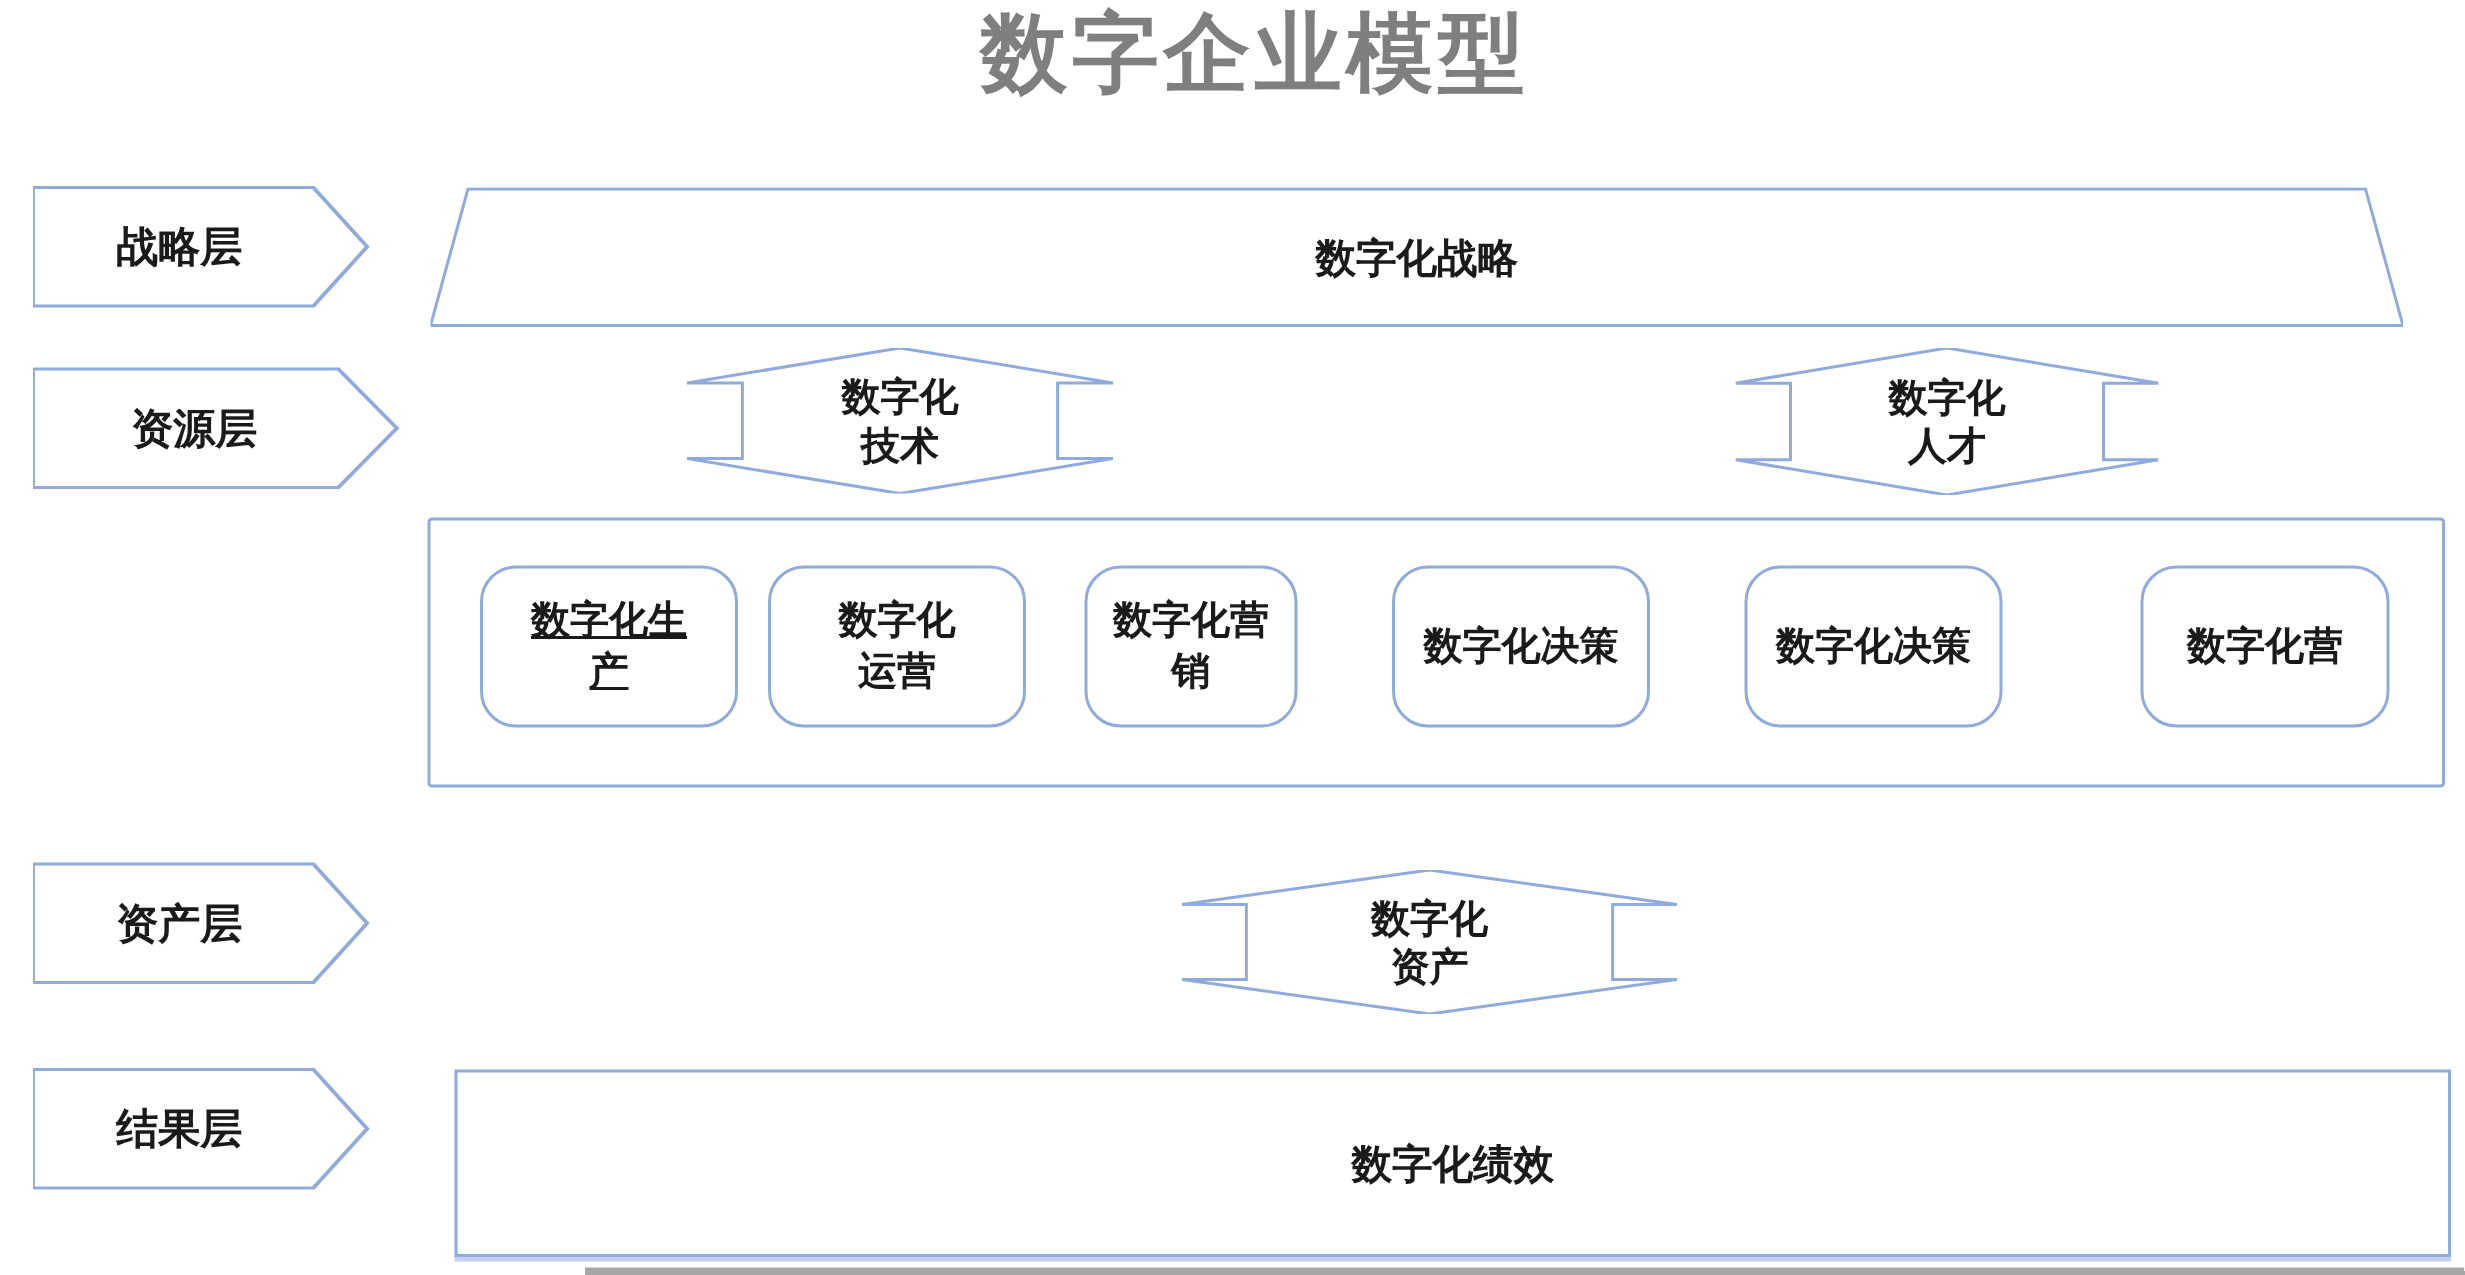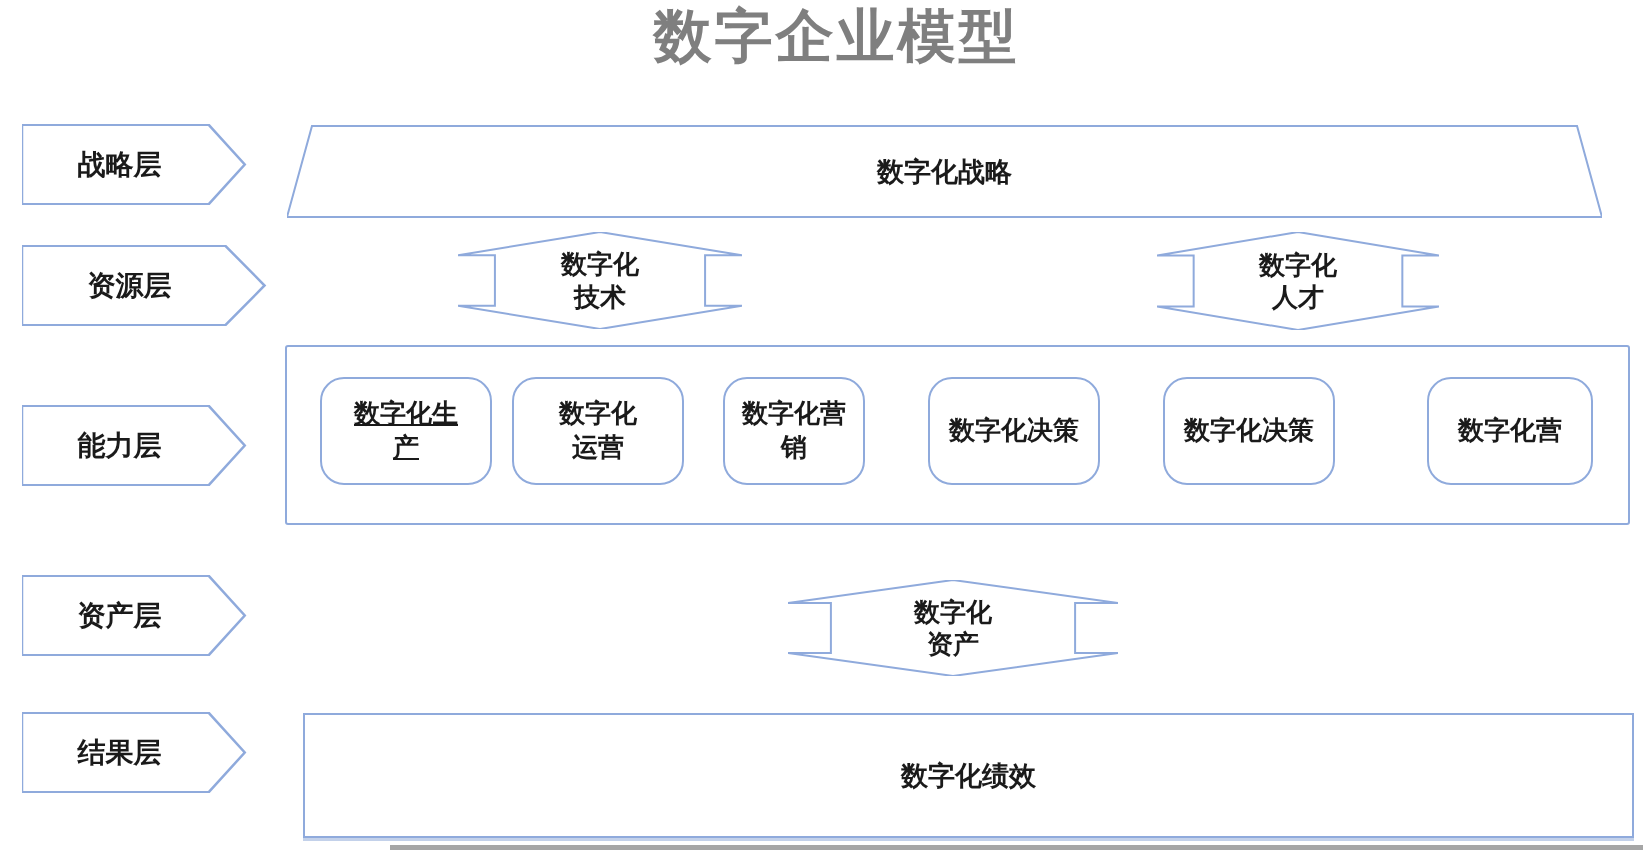--- a/index.html
+++ b/index.html
@@ -80,26 +80,20 @@
     <div class="shape-label">战略层</div>
   </div>
 
   <div class="abs layer-tab" style="top:245px;padding-left:20px;">
     <svg class="shape-svg pent" viewBox="0 0 100 100" preserveAspectRatio="none">
       <polygon points="0,1 83,1 99,50 83,99 0,99"></polygon>
     </svg>
     <div class="shape-label">资源层</div>
   </div>
 
-  <div class="abs layer-tab" style="top:405px;">
-    <svg class="shape-svg pent" viewBox="0 0 100 100" preserveAspectRatio="none">
-      <polygon points="0,1 83,1 99,50 83,99 0,99"></polygon>
-    </svg>
-    <div class="shape-label">能力层</div>
-  </div>
 
   <div class="abs layer-tab" style="top:575px;">
     <svg class="shape-svg pent" viewBox="0 0 100 100" preserveAspectRatio="none">
       <polygon points="0,1 83,1 99,50 83,99 0,99"></polygon>
     </svg>
     <div class="shape-label">资产层</div>
   </div>
 
   <div class="abs layer-tab" style="top:712px;">
     <svg class="shape-svg pent" viewBox="0 0 100 100" preserveAspectRatio="none">

